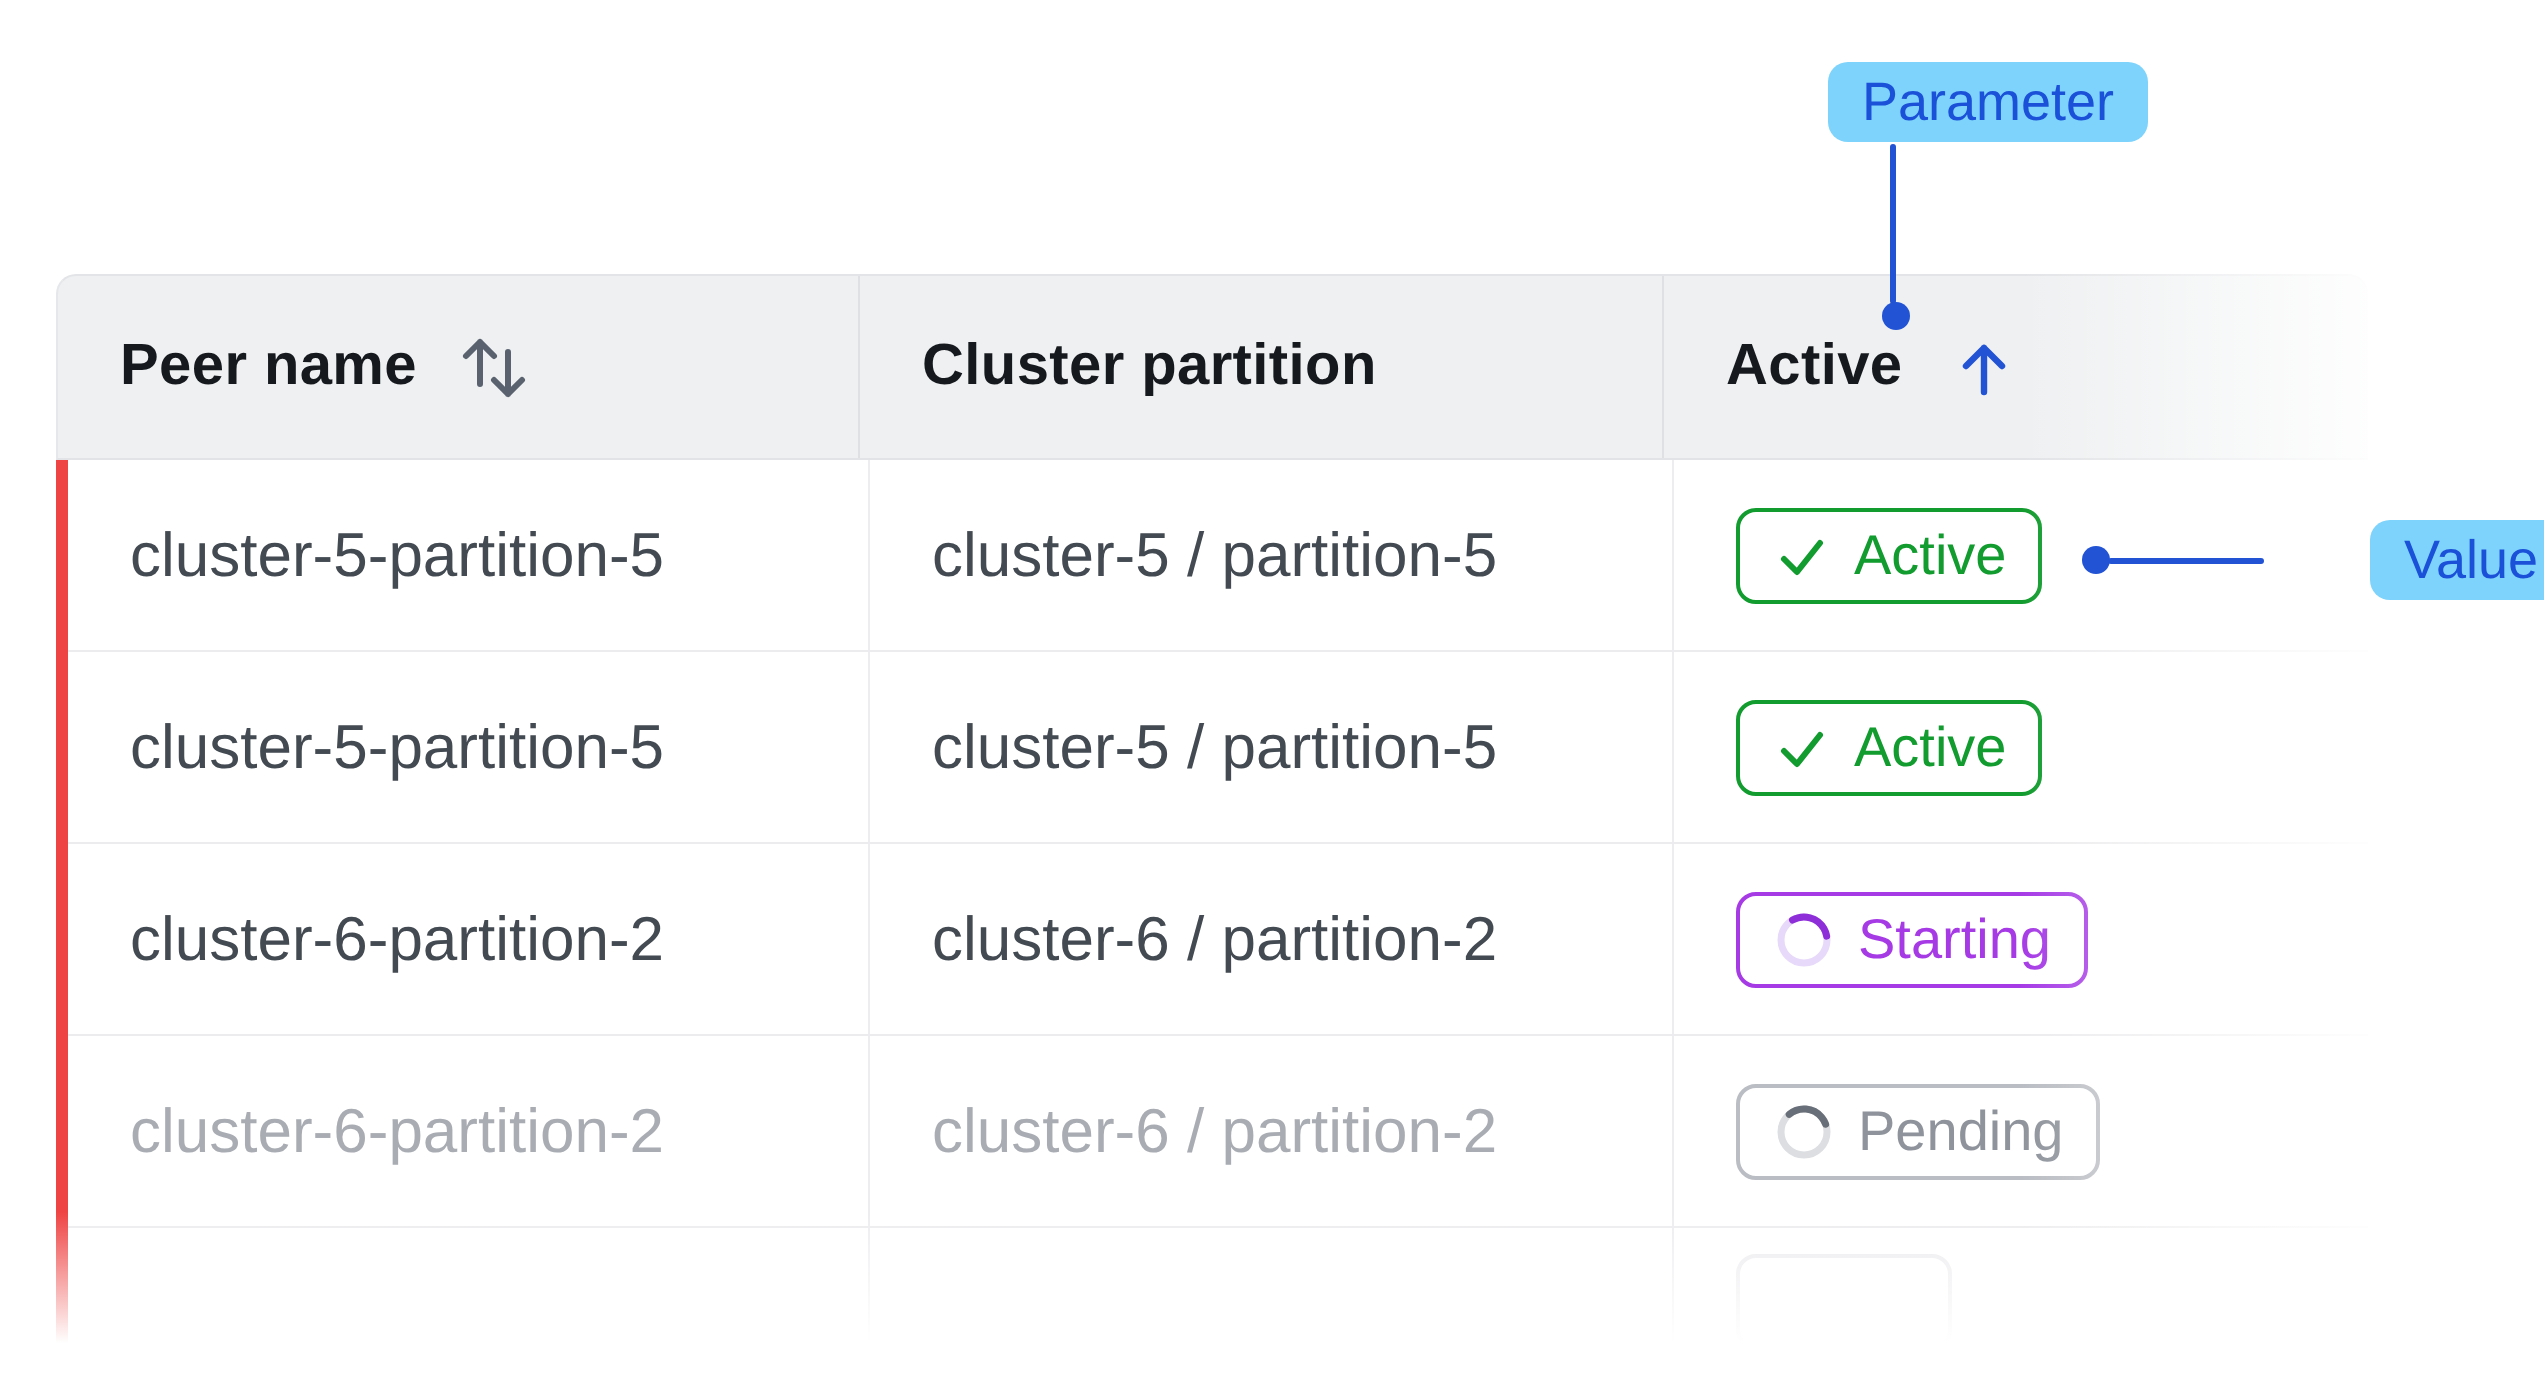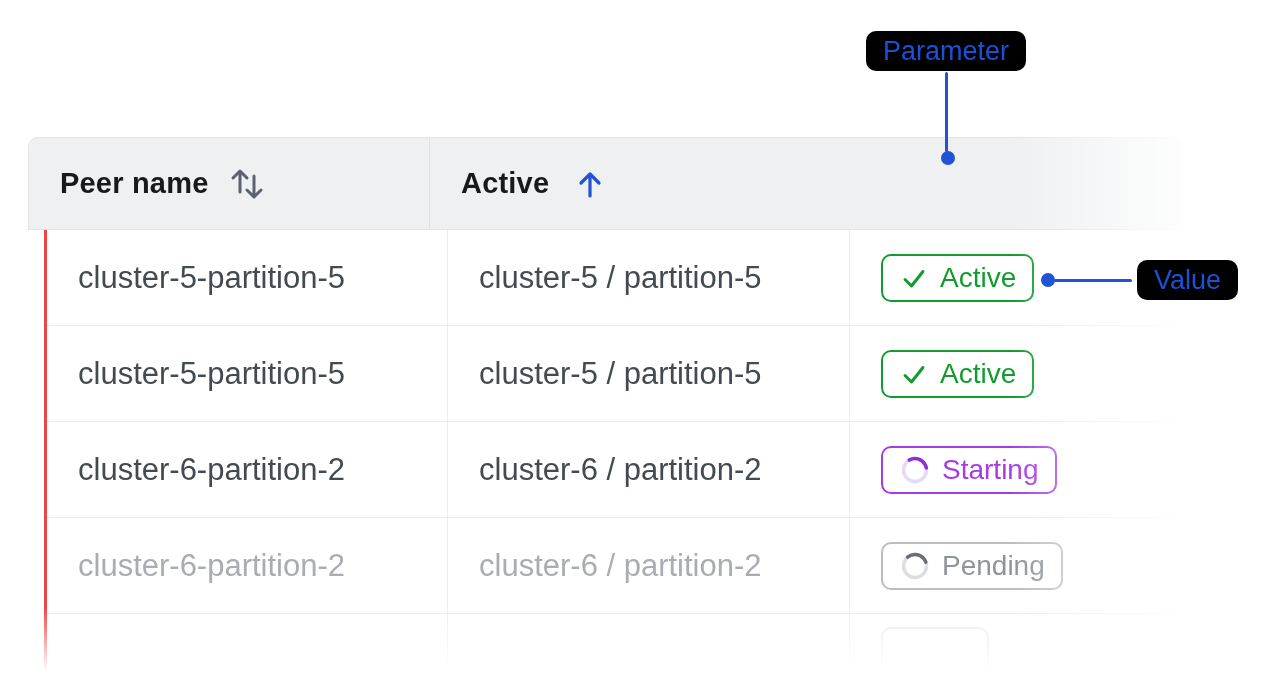--- a/index.html
+++ b/index.html
@@ -13,21 +13,21 @@
     display:flex; height:93px; background:#eef0f1;
     border-radius:10px 10px 0 0;
     border-top:1px solid #e3e4e7; border-left:1px solid #e6e7ea;
     border-bottom:1px solid #e1e3e6;
   }
   .th {
     display:flex; align-items:center; padding-left:31px;
     font-size:29px; font-weight:700; color:#16191e; letter-spacing:.2px;
   }
   .th:not(:last-child) { border-right:1px solid #dee0e3; }
-  .tbody { border-left:3px solid #ef4444;margin-left:16px; }
+  .tbody { border-left:6px solid #ef4444; }
   .tr { display:flex; height:96px; border-bottom:1px solid #ececee; }
   .tr.last { border-bottom:none; height:74px; }
   .td {
     display:flex; align-items:center; padding-left:31px;
     font-size:31px; color:#434a52;
   }
   .td:not(:last-child) { border-right:1px solid #ededf0; }
   .tr.muted .td { color:#a9adb3; }
   .col1 { width:401px; } .col2 { width:402px; } .col3 { flex:1; }
   .sort-icon { margin-left:16px; flex:none; }
@@ -55,22 +55,22 @@
   .fade-bottom {
     position:absolute; left:0; top:606px; width:1272px; height:82px;
     background:linear-gradient(to bottom, rgba(255,255,255,0), #fff 80%);
     pointer-events:none; z-index:2;
   }
 
   
   .ann { position:absolute; z-index:3; }
   .ann-pill {
     display:inline-block; padding:4px 17px; border-radius:10px;
-    background:#000000; color:#1b51d9;
-    font-size:27px; font-weight:500; line-height:32px;
+    background:#7dd3fc; color:#1b51d9;
+    font-size:27px; font-weight:500; line-height:32px;margin-left:48px;
   }
   .pill-parameter { left:866px; top:31px; }
   .pill-value { left:1137px; top:260px;text-align:center; }
   .conn { background:#2153d4; border-radius:2px; }
   .conn-v { left:945px; top:72px; width:3px; height:80px; }
   .conn-h { left:1054px; top:279px; width:78px; height:3px; }
   .dot { width:14px; height:14px; border-radius:50%; background:#2153d4; }
   .dot-parameter { left:941px; top:151px; }
   .dot-value { left:1041px; top:273px; }
 </style>
@@ -80,20 +80,23 @@
 <div class="canvas">
 
   <div class="table">
     <div class="thead" id="thead">
         <div class="th col1">
           <span>Peer name</span>
           <svg class="sort-icon" width="44" height="44" viewBox="0 0 44 44" fill="none">
             <path d="M15 30 V9 M8 16 L15 9 L22 16" stroke="#5a6270" stroke-width="3" stroke-linecap="round" stroke-linejoin="round"></path>
             <path d="M29 14 V35 M22 28 L29 35 L36 28" stroke="#5a6270" stroke-width="3" stroke-linecap="round" stroke-linejoin="round"></path>
           </svg>
+        </div>
+        <div class="th col2">
+          <span>Cluster partition</span>
         </div>
         <div class="th col3">
           <span>Active</span>
           <svg class="sort-icon sort-asc" width="30" height="32" viewBox="0 0 30 32" fill="none">
             <path d="M15 28 V6 M6 15 L15 6 L24 15" stroke="#2153d4" stroke-width="3.2" stroke-linecap="round" stroke-linejoin="round"></path>
           </svg>
         </div>
       </div>
     <div class="tbody" id="tbody">
         <div class="tr">

